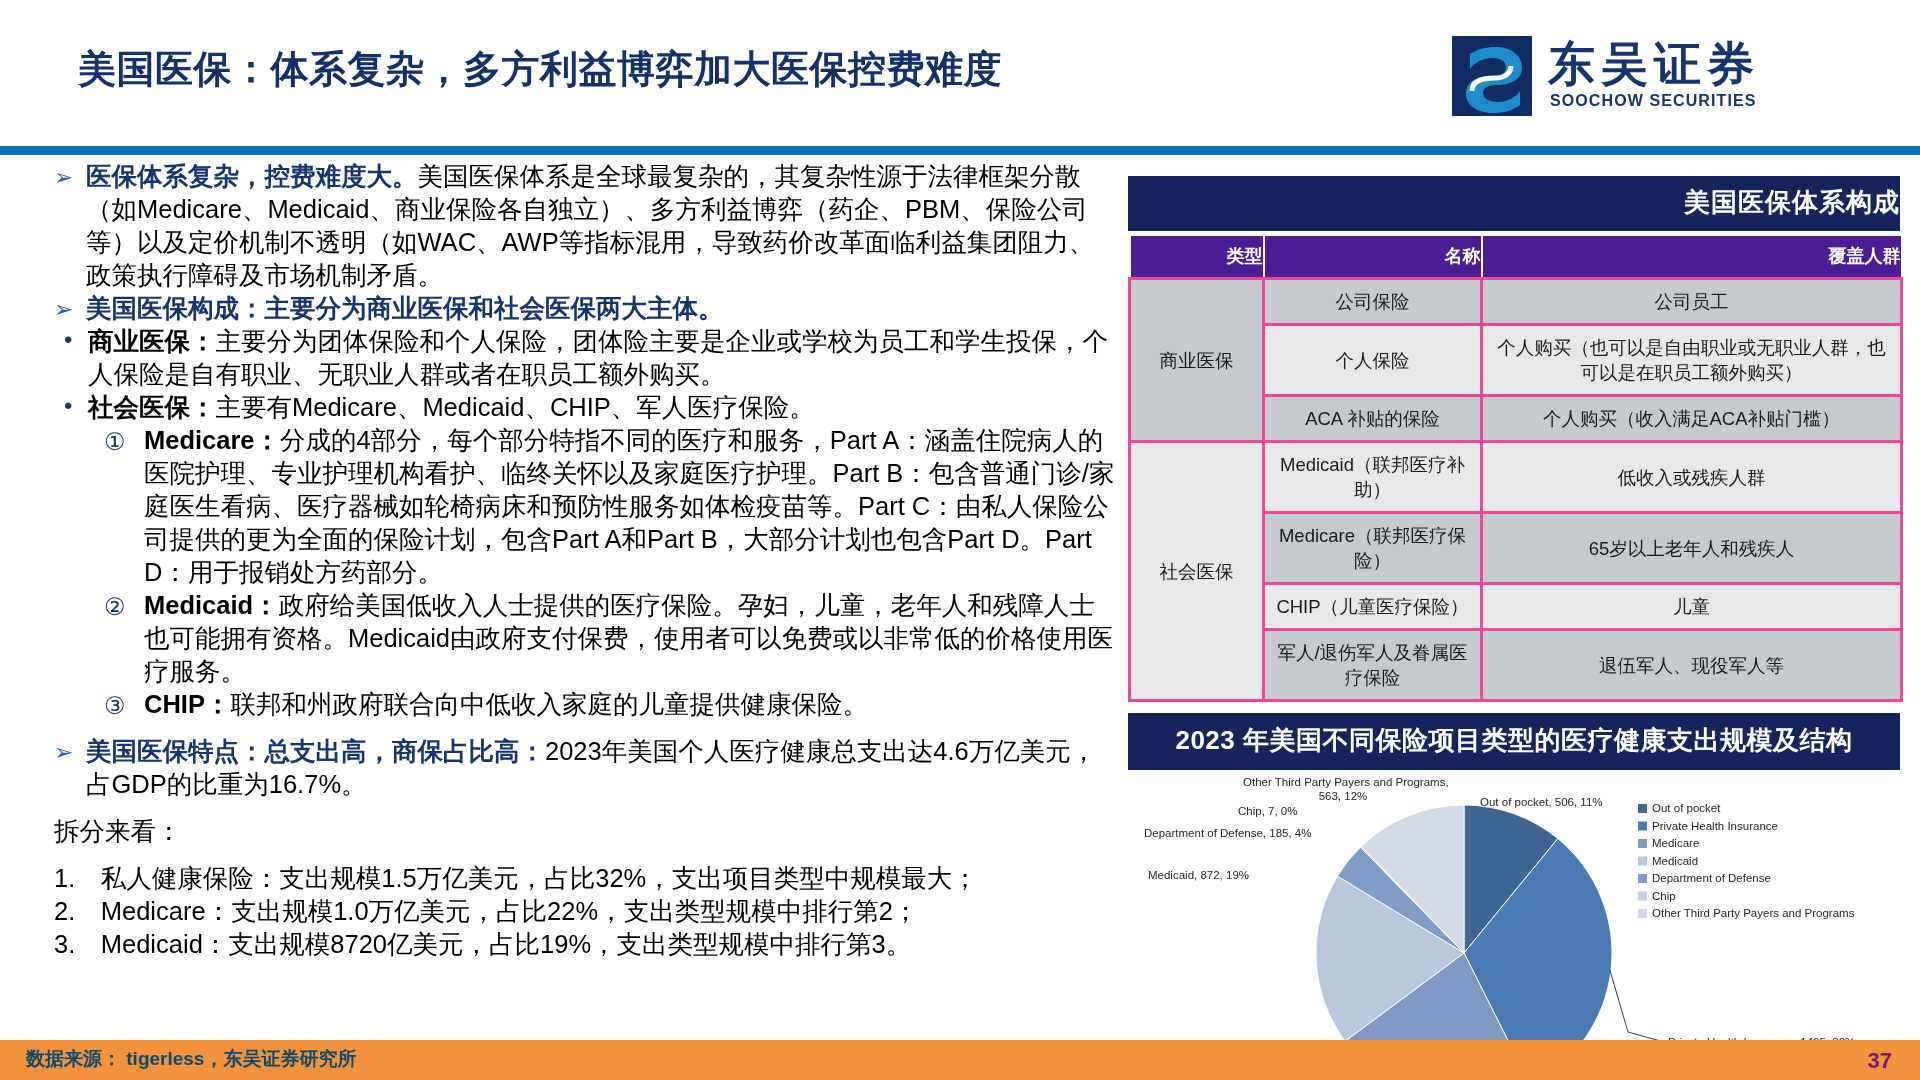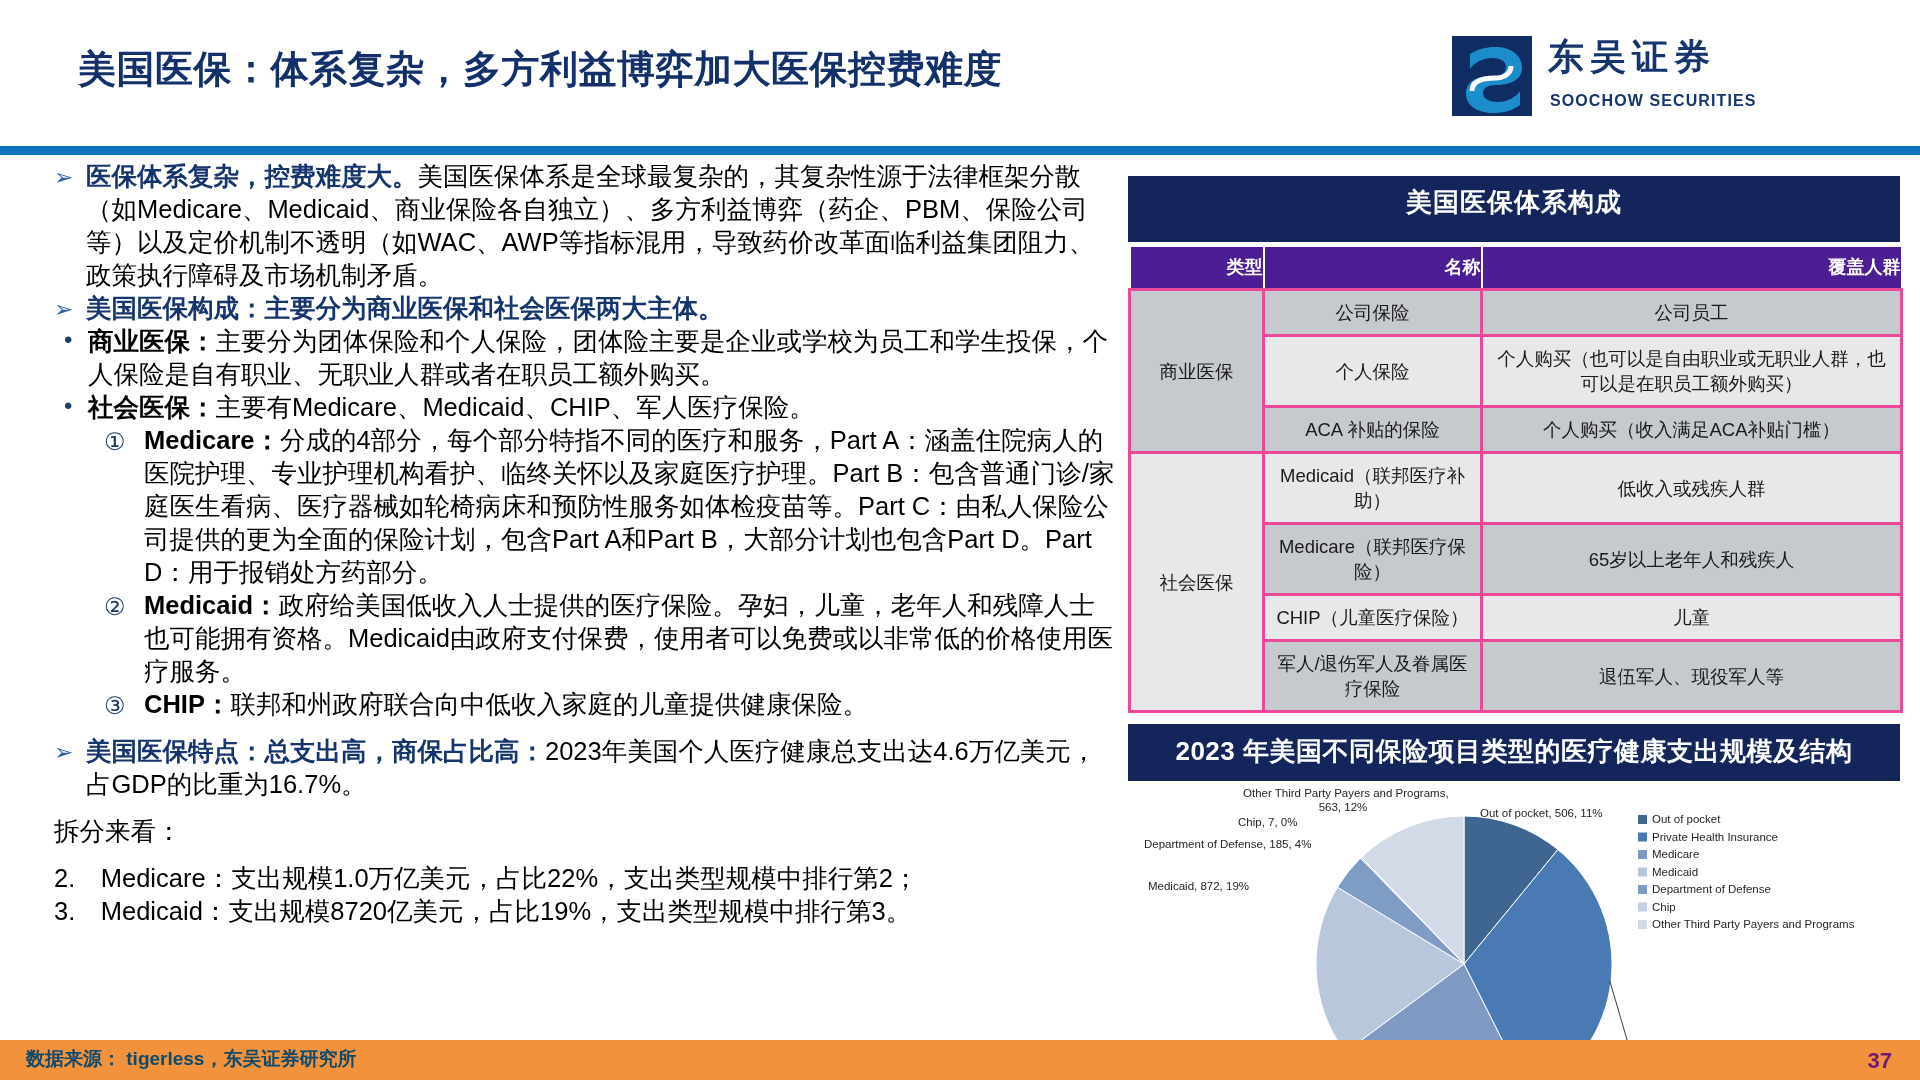--- a/index.html
+++ b/index.html
@@ -16,21 +16,21 @@
   .title {
     position:absolute; left:78px; top:44px;
     font-size:38px; font-weight:bold; color:#13306b;
     letter-spacing:0.5px; white-space:nowrap;
   }
   .header-rule { position:absolute; left:0; top:146px; width:1920px; height:9px; background:#0b72bb; }
 
   
   .logo { position:absolute; left:1452px; top:36px; width:400px; height:82px; }
   .logo-mark { position:absolute; left:0; top:0; width:80px; height:80px; }
-  .logo-cn { position:absolute; left:96px; top:-3px; font-size:36px; font-weight:bold;
+  .logo-cn { position:absolute; left:96px; top:-3px; font-size:47px; font-weight:bold;
              color:#16346e; letter-spacing:6px; white-space:nowrap; }
   .logo-en { position:absolute; left:98px; top:56px; font-size:16px; font-weight:bold;
              color:#16346e; letter-spacing:1.1px; white-space:nowrap; }
 
   
   .left { position:absolute; left:26px; top:160px; width:1090px; height:868px; }
   .ln { position:relative; color:#000; font-size:25.5px; line-height:33px; }
   .lvl1 { padding-left:60px; margin-bottom:0px; }
   .lvl1 .mk { position:absolute; left:28px; top:1px; color:#2e5fa3; font-size:23px; }
   .lvl2 { padding-left:62px; }
@@ -40,21 +40,21 @@
   .plain { padding-left:28px; }
   b.blue { color:#16346e; font-weight:bold; }
   b.blk  { color:#000; font-weight:bold; }
   .gap-m { height:14px; }
 
   
   .right { position:absolute; left:1128px; top:176px; width:772px; }
 
   .tbl-title {
     background:#14255c; color:#fff; font-weight:bold;
-    font-size:26px; text-align:center; padding:9px 0 22px;
+    font-size:26px; text-align:right; padding:9px 0 11px;
     letter-spacing:1px;
   }
   table.t { width:100%; border-collapse:collapse; table-layout:fixed; margin-top:3px; }
   table.t th {
     background:#4c1d95; color:#fff; font-weight:bold; font-size:18px;
     padding:8px 0 9px; border:2px solid #fff; text-align:right;
   }
   table.t td {
     font-size:18.5px; color:#1a1a1a; text-align:center;
     border:3px solid #ec4899; padding:9px 6px; line-height:25px;
@@ -142,20 +142,21 @@
       <span class="mk">➢</span>
       <b class="blue">美国医保特点：总支出高，商保占比高：</b><span>2023年美国个人医疗健康总支出达4.6万亿美元，占GDP的比重为16.7%。</span>
     </div>
 
     <div class="gap-m"></div>
 
     <div class="ln plain">拆分来看：</div>
 
     <div class="gap-m"></div>
 
+    <div class="ln plain">1.　私人健康保险：支出规模1.5万亿美元，占比32%，支出项目类型中规模最大；</div>
     <div class="ln plain">2.　Medicare：支出规模1.0万亿美元，占比22%，支出类型规模中排行第2；</div>
     <div class="ln plain">3.　Medicaid：支出规模8720亿美元，占比19%，支出类型规模中排行第3。</div>
   </div>
 
   <div class="right">
 
     <div class="tbl-title">美国医保体系构成</div>
 
     <table class="t">
       <colgroup>

